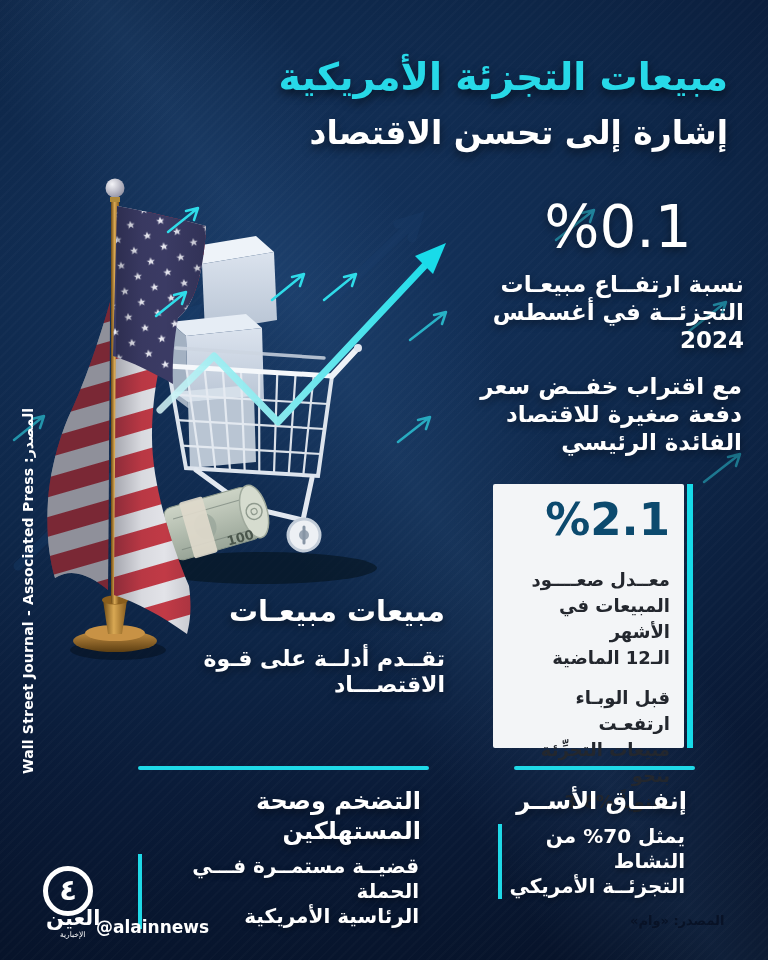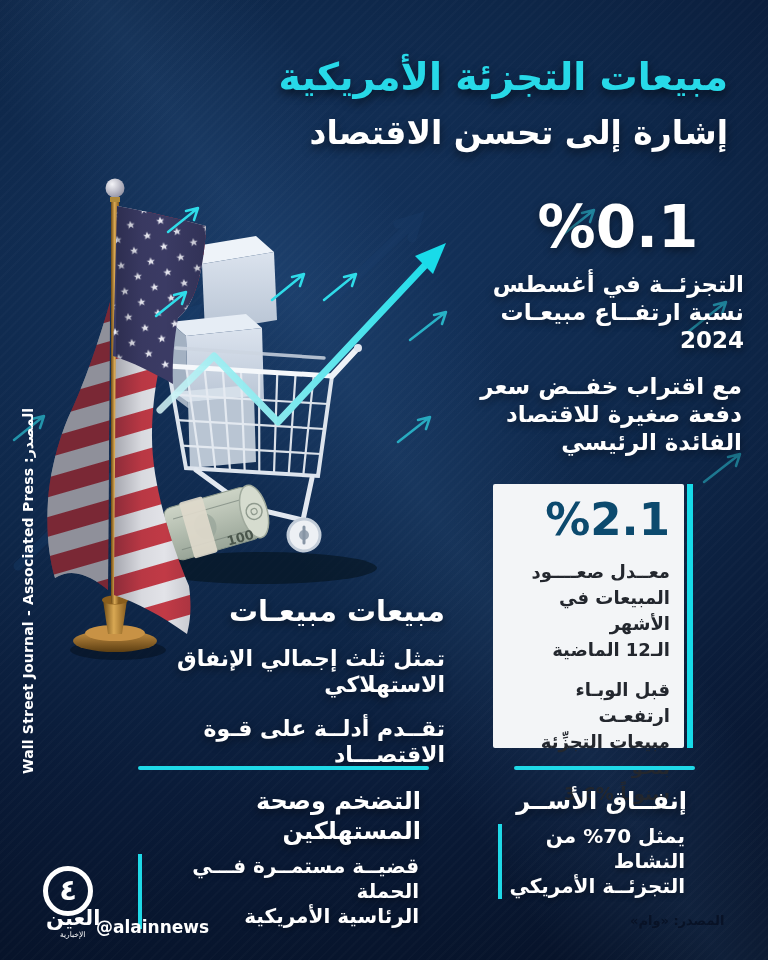--- a/index.html
+++ b/index.html
@@ -10,27 +10,27 @@
       repeating-linear-gradient(135deg, rgba(255,255,255,0.015) 0 2px, rgba(0,0,0,0) 2px 7px),
       linear-gradient(57deg, rgba(0,0,0,0) 40%, rgba(95,155,215,0.10) 52%, rgba(0,0,0,0) 64%),
       radial-gradient(1000px 760px at 38% 30%, #153560 0%, #0e2749 42%, #0a1b38 68%, #061126 100%);
   }
   .illus{position:absolute;inset:0;}
   .txt{position:absolute;color:#fff;direction:rtl;}
   .title{top:55px;right:40px;text-align:right;text-shadow:0 4px 10px rgba(0,0,0,.55);}
   .title-l1{font-size:38px;font-weight:bold;color:#27d9e8;line-height:1.2;}
   .title-l2{font-size:33px;font-weight:bold;color:#ffffff;margin-top:12px;line-height:1.2;}
   .stat-main{top:198px;right:24px;width:252px;text-align:right;text-shadow:0 3px 8px rgba(0,0,0,.45);}
-  .stat-value{font-size:58px;font-weight:bold;line-height:1;text-align:center;direction:ltr;}
+  .stat-value{font-size:58px;font-weight:normal;line-height:1;text-align:center;direction:ltr;}
   .stat-caption{margin-top:14px;font-size:23px;line-height:28px;font-weight:bold;}
   .note{top:372px;right:26px;width:262px;text-align:right;font-size:23px;line-height:28px;font-weight:bold;text-shadow:0 3px 8px rgba(0,0,0,.45);}
   .stat-box{position:absolute;left:493px;top:484px;width:191px;height:264px;background:#f3f5f7;box-sizing:border-box;padding:12px 14px 0 8px;text-align:right;direction:rtl;border-radius:2px;}
   .stat-box-bar{position:absolute;left:687px;top:484px;width:6px;height:264px;background:#17dbe9;}
   .box-value{font-size:45px;font-weight:bold;color:#0c4a6e;line-height:1.05;direction:ltr;text-align:right;}
-  .box-p1{margin-top:16px;font-size:18px;line-height:26px;font-weight:bold;color:#23272e;}
+  .box-p1{margin-top:24px;font-size:18px;line-height:26px;font-weight:bold;color:#23272e;}
   .box-p2{margin-top:14px;font-size:18px;line-height:26px;font-weight:bold;color:#23272e;}
   .ltr-line{direction:ltr;unicode-bidi:isolate;display:block;}
   .retail{top:594px;right:323px;width:300px;text-align:right;text-shadow:0 3px 8px rgba(0,0,0,.45);}
   .retail-heading{font-size:29px;font-weight:bold;}
   .retail-line{margin-top:18px;font-size:22px;line-height:26px;font-weight:bold;}
   .section{position:absolute;top:766px;direction:rtl;color:#fff;}
   .sec-inflation{left:138px;width:291px;}
   .sec-household{left:498px;width:197px;}
   .topline{height:4px;background:#1fd9e7;border-radius:2px;}
   .sec-household .topline{width:181px;}
@@ -191,22 +191,22 @@
   </svg>
 
   <div class="txt title">
     <div class="title-l1">مبيعات التجزئة الأمريكية</div>
     <div class="title-l2">إشارة إلى تحسن الاقتصاد</div>
   </div>
 
   <div class="txt stat-main">
     <div class="stat-value">%0.1</div>
     <div class="stat-caption">
+      <div>نسبة ارتفــاع مبيعـات</div>
       <div>التجزئــة في أغسطس</div>
-      <div>نسبة ارتفــاع مبيعـات</div>
       <div>2024</div>
     </div>
   </div>
 
   <div class="txt note">
     <div>مع اقتراب خفــض سعر</div>
     <div>دفعة صغيرة للاقتصاد</div>
     <div>الفائدة الرئيسي</div>
   </div>
 
@@ -220,21 +220,20 @@
     <div class="box-p2">
       <div>قبل الوبـاء ارتفعـت</div>
       <div>مبيعات التجزِّئة بنحو</div>
       <span class="ltr-line">3.6% سنوياً</span>
     </div>
   </div>
   <div class="stat-box-bar"></div>
 
   <div class="txt retail">
     <div class="retail-heading">مبيعات مبيعـات</div>
-    <div class="retail-line">تمثل ثلث إجمالي الإنفاق الاستهلاكي</div>
     <div class="retail-line">تقــدم أدلــة على قـوة الاقتصـــاد</div>
   </div>
 
   <div class="section sec-inflation">
     <div class="topline"></div>
     <div class="sec-heading">التضخم وصحة المستهلكين</div>
     <div class="sec-body">
       <div class="sec-text">
         <div>قضيــة مستمــرة فـــي الحملة</div>
         <div>الرئاسية الأمريكية</div>

